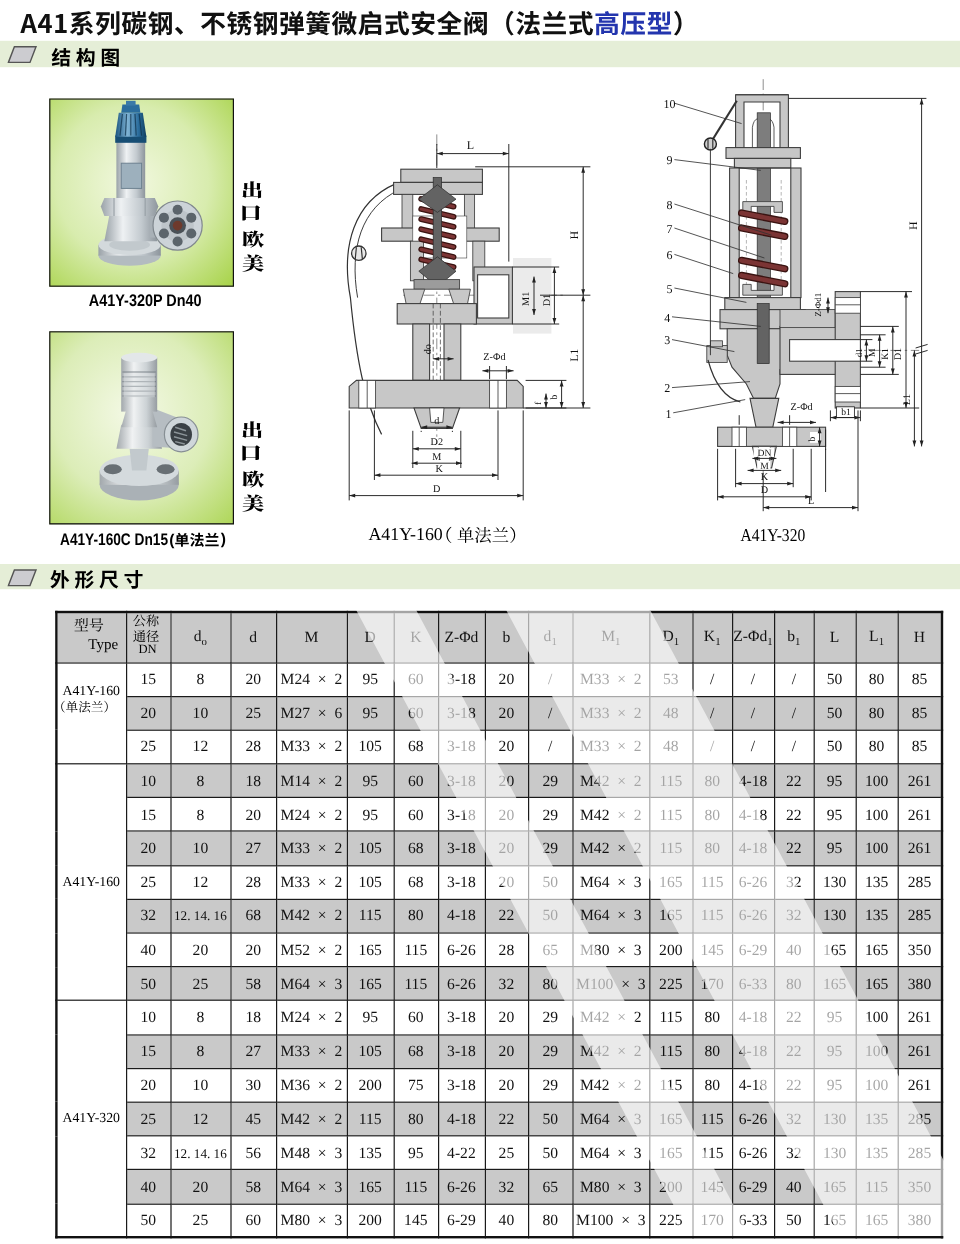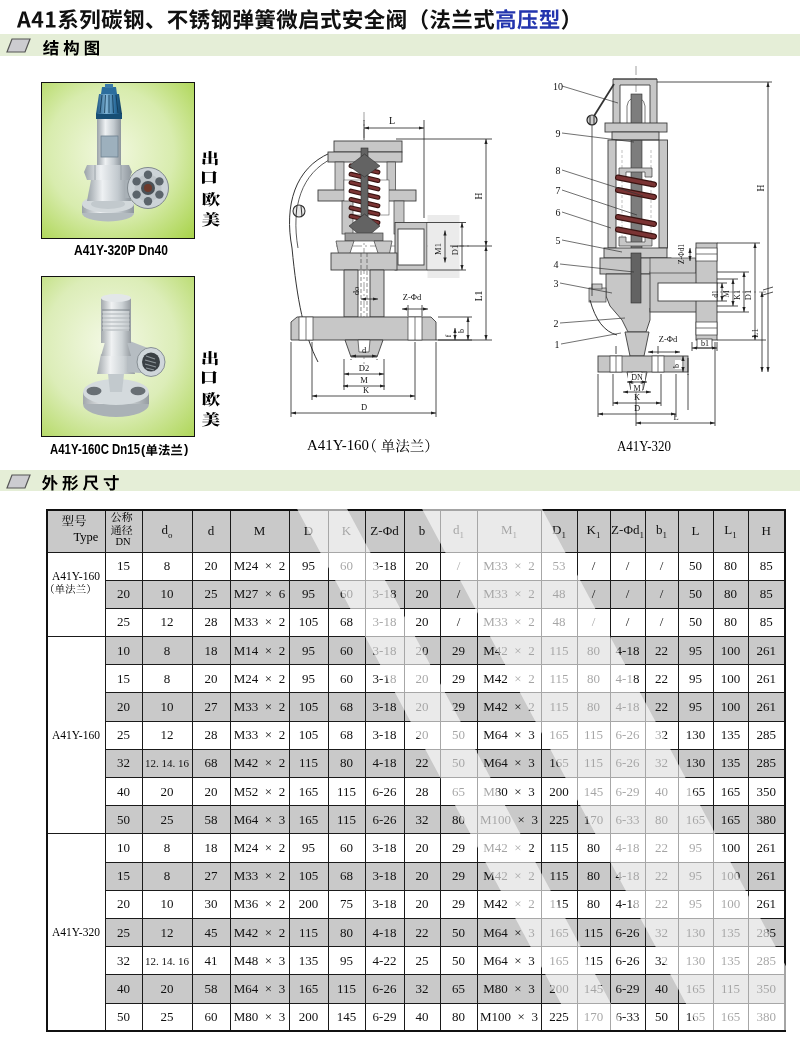--- a/index.html
+++ b/index.html
@@ -774,21 +774,21 @@
         <td class="g">115</td>
         <td class="g">6-26</td>
         <td class="g">32</td>
         <td class="g">130</td>
         <td class="g">135</td>
         <td class="g">285</td>
       </tr>
       <tr style="height:28.2px">
         <td>32</td>
         <td><span style="font-size:11px">12. 14. 16</span></td>
-        <td>41</td>
+        <td>56</td>
         <td>M48 × 3</td>
         <td>135</td>
         <td>95</td>
         <td>4-22</td>
         <td>25</td>
         <td>50</td>
         <td>M64 × 3</td>
         <td>165</td>
         <td>115</td>
         <td>6-26</td>

